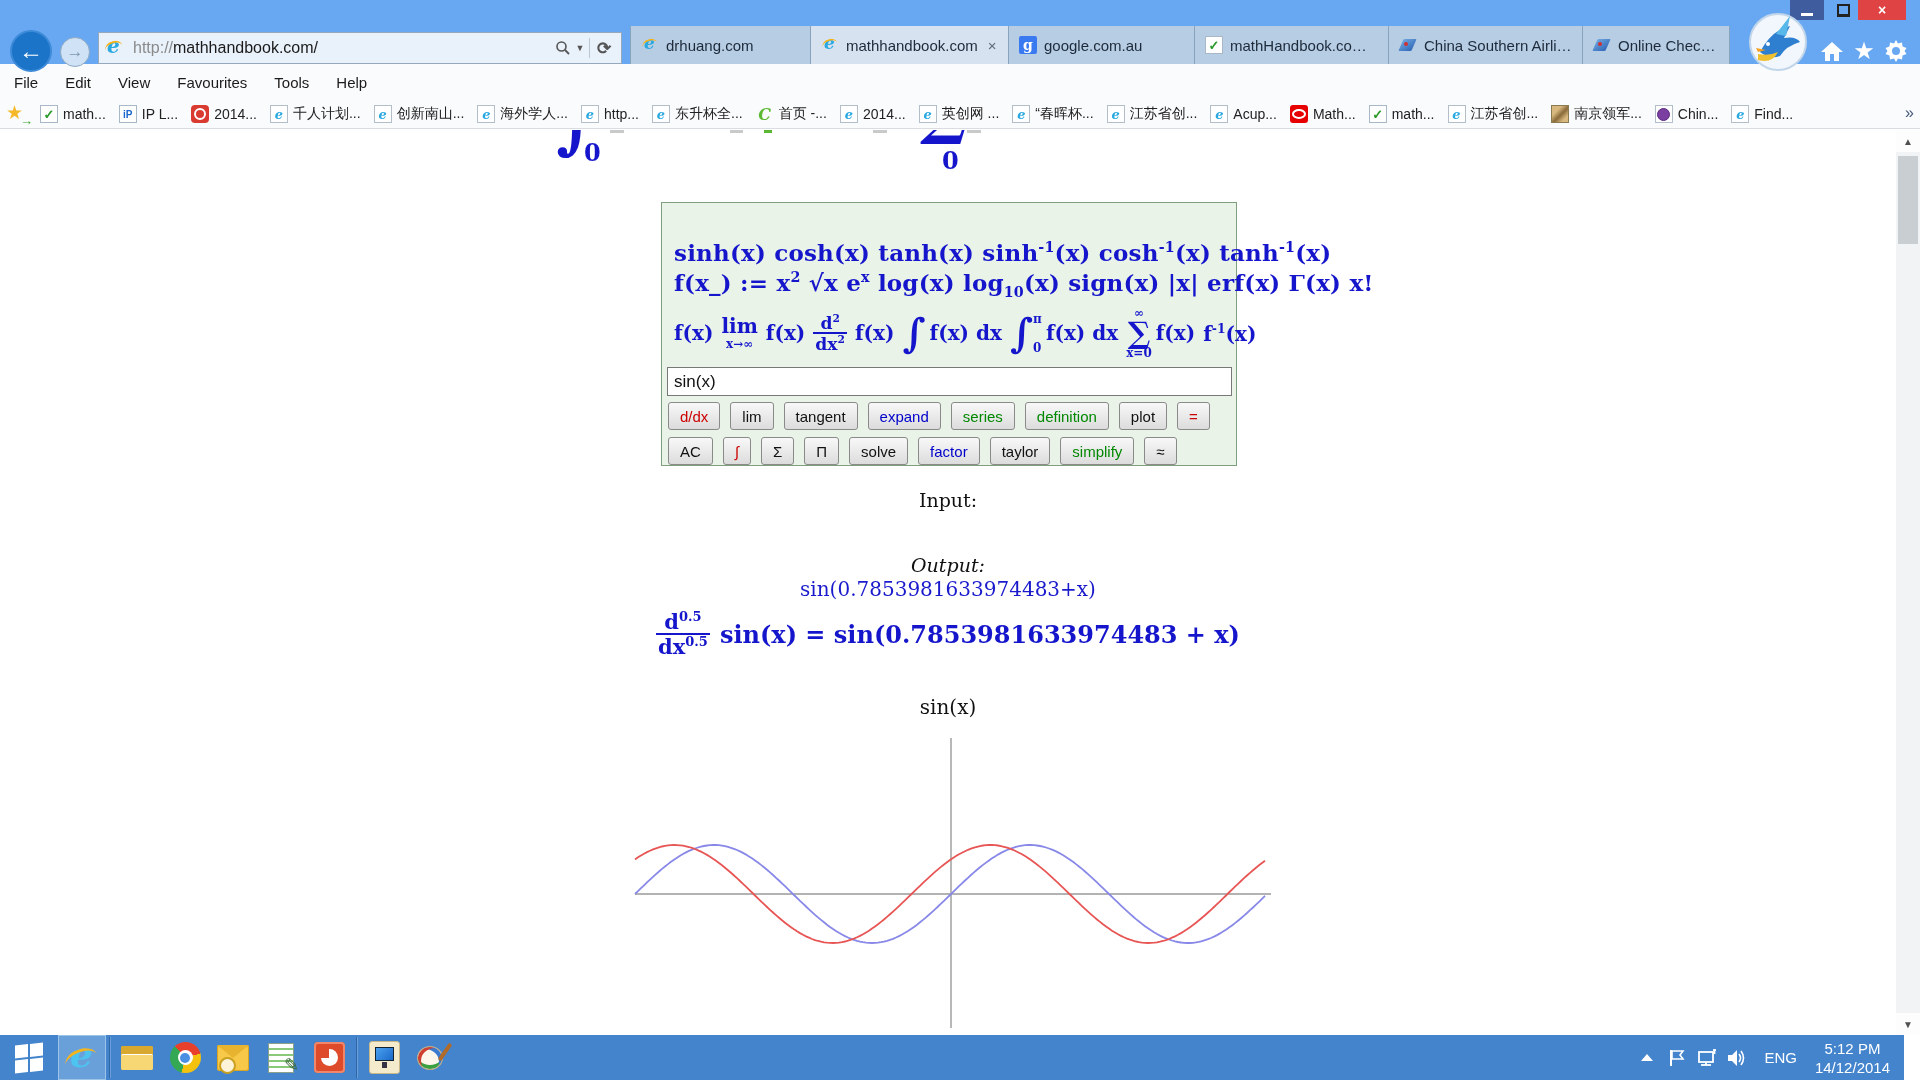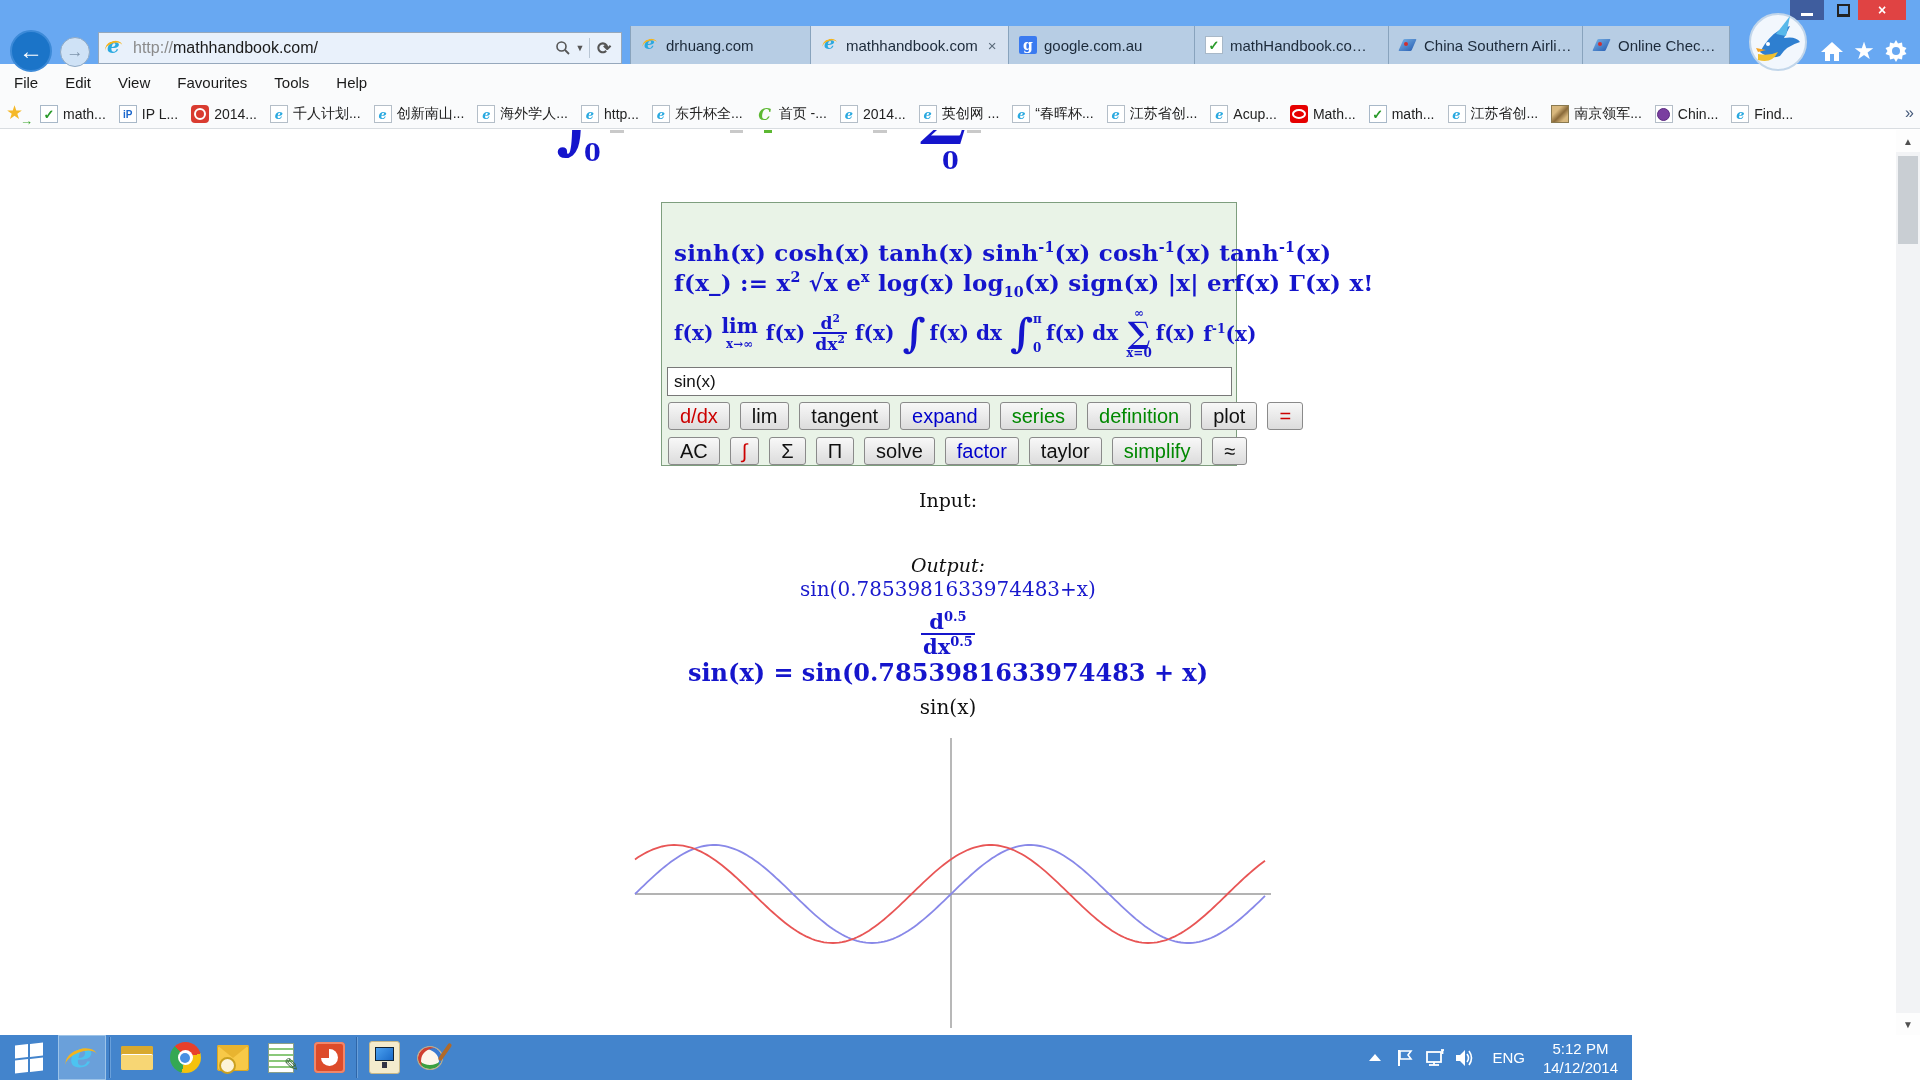--- a/index.html
+++ b/index.html
@@ -112,44 +112,44 @@
   .bigint .lims { display:flex; flex-direction:column; justify-content:space-between; height:42px; font-size:12px; line-height:1; padding-top:1px; }
   .bigsum { display:inline-flex; flex-direction:column; align-items:center; line-height:1; }
   .bigsum .over, .bigsum .under { font-size:12px; }
   .bigsum .op { font-size:30px; line-height:0.95; }
   .after-op { margin-left:4px; }
 
   #panel-input { position:absolute; left:5px; top:164px; width:565px; height:29px; border:1px solid #787878; background:#fff;
     font-size:17px; font-family:"Liberation Sans", sans-serif; padding:0 6px; color:#111; }
   .btn-row { position:absolute; left:6px; display:flex; gap:10px; }
   #btn-row-1 { top:199px; } #btn-row-2 { top:234px; }
-  .calc-btn { height:28px; padding:0 11px; font-size:20px; font-family:"Liberation Sans", sans-serif;
+  .calc-btn { height:28px; padding:0 11px; font-size:15px; font-family:"Liberation Sans", sans-serif;
     background:linear-gradient(#f8f8f8,#dcdcdc); border:1px solid #8a8a8a; border-radius:3px; }
 
   .center-text { position:absolute; left:0; width:1896px; text-align:center; }
   .io-label { font-family:"DejaVu Serif", serif; font-size:19px; color:#111; }
   .io-expr { font-family:"DejaVu Serif", serif; font-size:20px; color:#1a1acd; }
   #io-input-label { top:359px; } #io-input-expr { top:382px; }
   #io-output-label { top:424px;font-style:italic; } #io-output-expr { top:447px; }
 
-  #formula { position:absolute; left:0; top:480px; width:1896px; display:flex; justify-content:center; align-items:center; 
-    font-size:24px;flex-direction:column; }
+  #formula { position:absolute; left:0; top:480px; width:1896px; display:flex; justify-content:center; align-items:center; gap:10px;
+    font-size:24px; }
   #formula .frac { font-size:21px; }
   #plot-title { top:565px; font-family:"DejaVu Serif", serif; font-size:20px; color:#111; }
   #plot-svg { position:absolute; left:630px; top:606px; }
 
   
   #scrollbar { position:absolute; left:1896px; top:130px; width:24px; height:905px; background:#f2f3f5; }
   .scroll-arrow { position:absolute; left:0; width:24px; height:22px; background:#fdfdfd; color:#505050; font-size:10px;
     display:flex; align-items:center; justify-content:center; }
   #scroll-up { top:0; } #scroll-down { bottom:0; }
   #scroll-thumb { position:absolute; left:2px; top:26px; width:20px; height:88px; background:#c9ced3; }
 
   
-  #taskbar { position:absolute; left:0; top:1035px; width:1632px; height:45px; background:#4384cc; display:flex; align-items:center; }
+  #taskbar { position:absolute; left:0; top:1035px; width:1904px; height:45px; background:#4384cc; display:flex; align-items:center; }
   .tb-slot { width:48px; height:45px; display:flex; align-items:center; justify-content:center; position:relative; }
   .tb-slot.active { background:#6aa0da; box-shadow:inset 0 0 0 1px #9cc3e8; }
   .tb-sep { width:1px; height:41px; background:#2f66a8; margin:0 3px; box-shadow:1px 0 0 #6aa0da; }
   #start-slot { width:58px; }
   .win-logo { display:grid; grid-template-columns:13px 13px; grid-template-rows:13px 13px; gap:2px; transform:skewY(-6deg); }
   .win-logo span { background:#fff; }
   .ic-ie { position:relative; width:34px; height:32px; }
   .ic-ie::before { content:"e"; position:absolute; left:5px; top:-9px; font:italic bold 36px "DejaVu Serif", serif; color:#4dc3f0; }
   .ic-ie::after { content:""; position:absolute; left:0; top:7px; width:33px; height:19px; border-top:3px solid #f4b41e; border-radius:50%; transform:rotate(-20deg); }
   .ic-folder { position:relative; width:32px; height:24px; }

